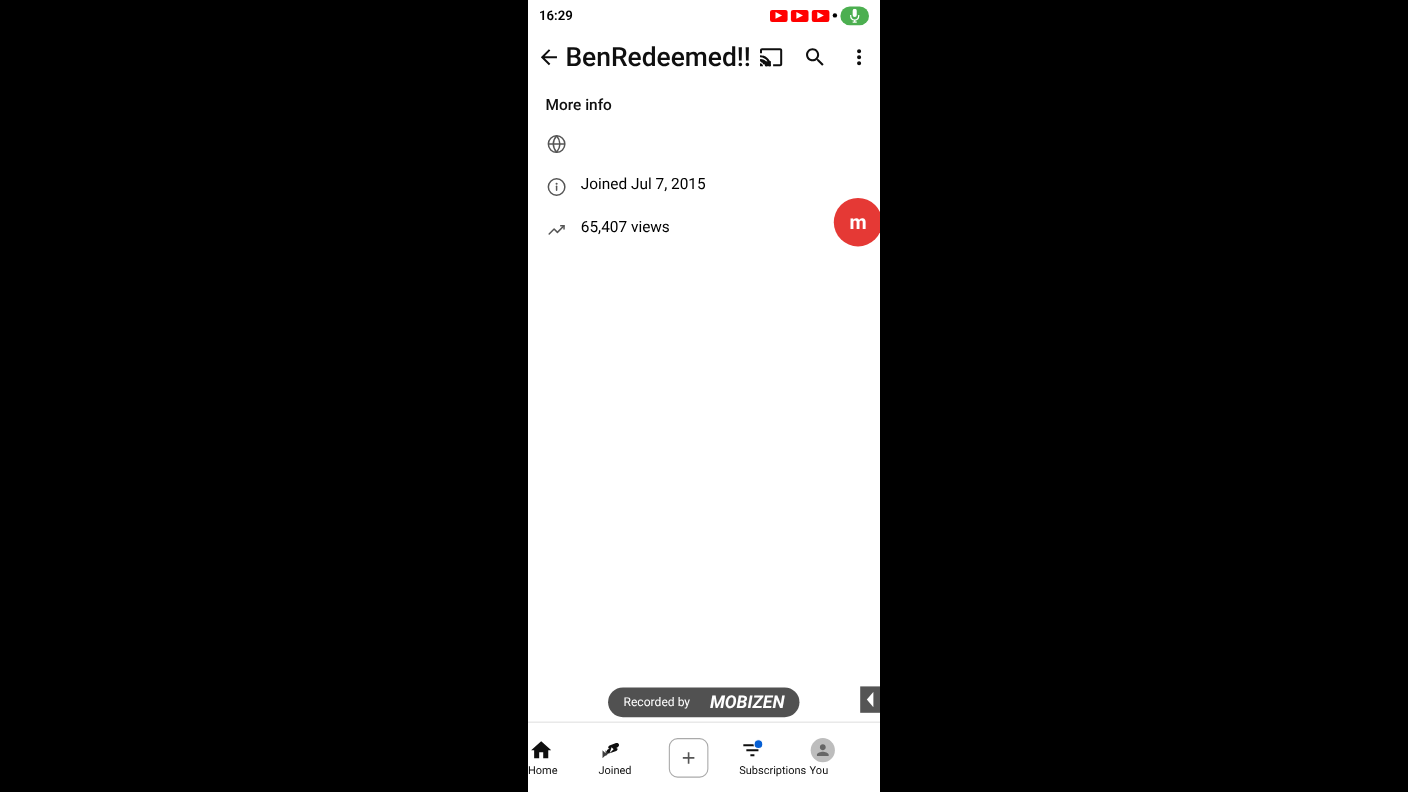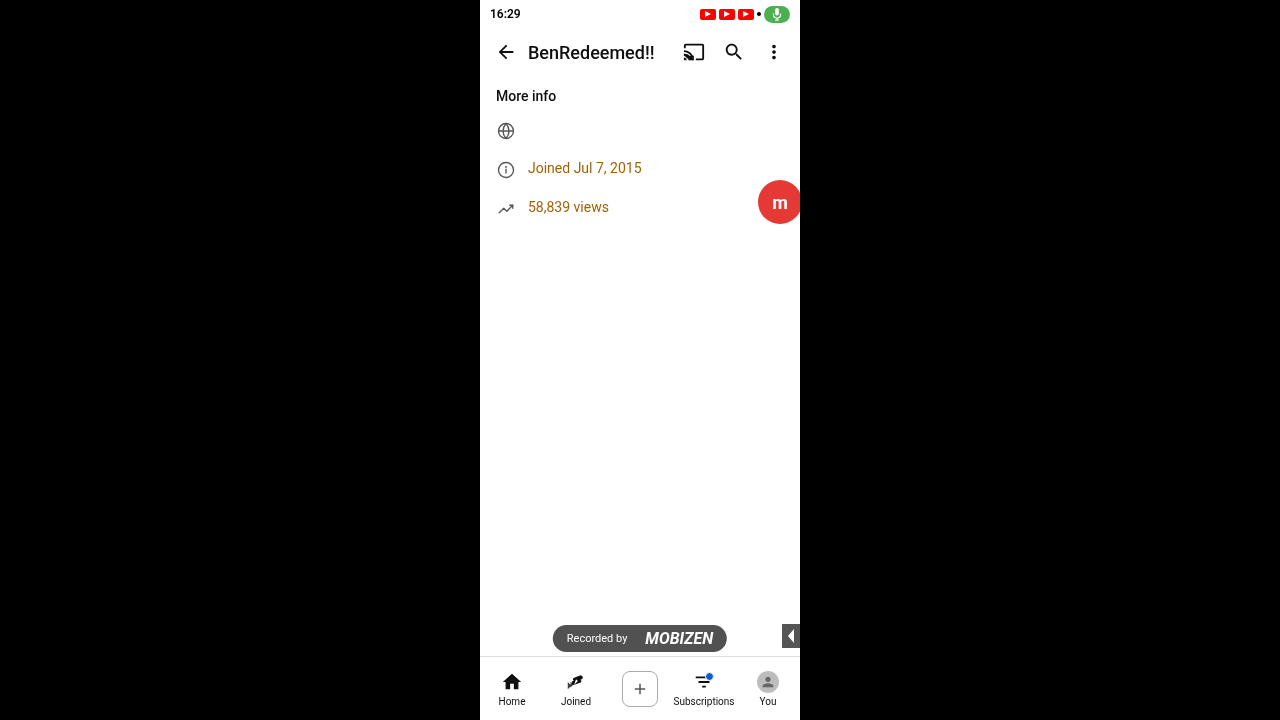--- a/index.html
+++ b/index.html
@@ -91,21 +91,21 @@
     .back-btn {
       width: 36px;
       height: 36px;
       display: flex;
       align-items: center;
       justify-content: center;
       cursor: pointer;
     }
     .toolbar-title {
       flex: 1;
-      font-size: 18px;
+      font-size: 24px;
       font-weight: 500;
       color: #0f0f0f;
       margin-left: 4px;
     }
     .toolbar-actions {
       display: flex;
       align-items: center;
       gap: 4px;
     }
     .icon-btn {
@@ -140,21 +140,21 @@
       width: 20px;
       height: 20px;
       flex-shrink: 0;
       display: flex;
       align-items: center;
       justify-content: center;
       margin-top: 1px;
     }
     .info-text {
       font-size: 14px;
-      color: #a16207;
+      color: #000000;
       line-height: 1.4;
     }
     .info-link {
       color: #065fd4;
       text-decoration: none;
     }
     
     .floating-avatar {
       position: absolute;
       right: -2px;
@@ -177,21 +177,21 @@
       height: 64px;
       display: flex;
       align-items: center;
       justify-content: space-around;
       border-top: 1px solid #e0e0e0;
       flex-shrink: 0;
     }
     .nav-item {
       display: flex;
       flex-direction: column;
-      align-items: center;
+      align-items: flex-start;
       gap: 2px;
       cursor: pointer;
       flex: 1;
     }
     .nav-item-label {
       font-size: 10px;
       color: #0f0f0f;
     }
     .nav-icon-wrap {
       width: 24px;
@@ -336,21 +336,21 @@
       <span class="info-text">Joined Jul 7, 2015</span>
     </div>
 
     <div class="info-row">
       <div class="info-icon">
         <svg width="18" height="18" viewBox="0 0 24 24" fill="none" stroke="#555" stroke-width="1.8" stroke-linecap="round" stroke-linejoin="round">
           <polyline points="3,17 9,11 13,15 21,7"></polyline>
           <polyline points="17,7 21,7 21,11"></polyline>
         </svg>
       </div>
-      <span class="info-text">58,839 views</span>
+      <span class="info-text">65,407 views</span>
     </div>
   </div>
 
   <div class="floating-avatar">
     <span>m</span>
   </div>
 
   <div class="recorded-banner">
     <span>Recorded by</span>
     <span class="recorded-logo" style="color:#fff; font-style:italic;">MOBIZEN</span>

